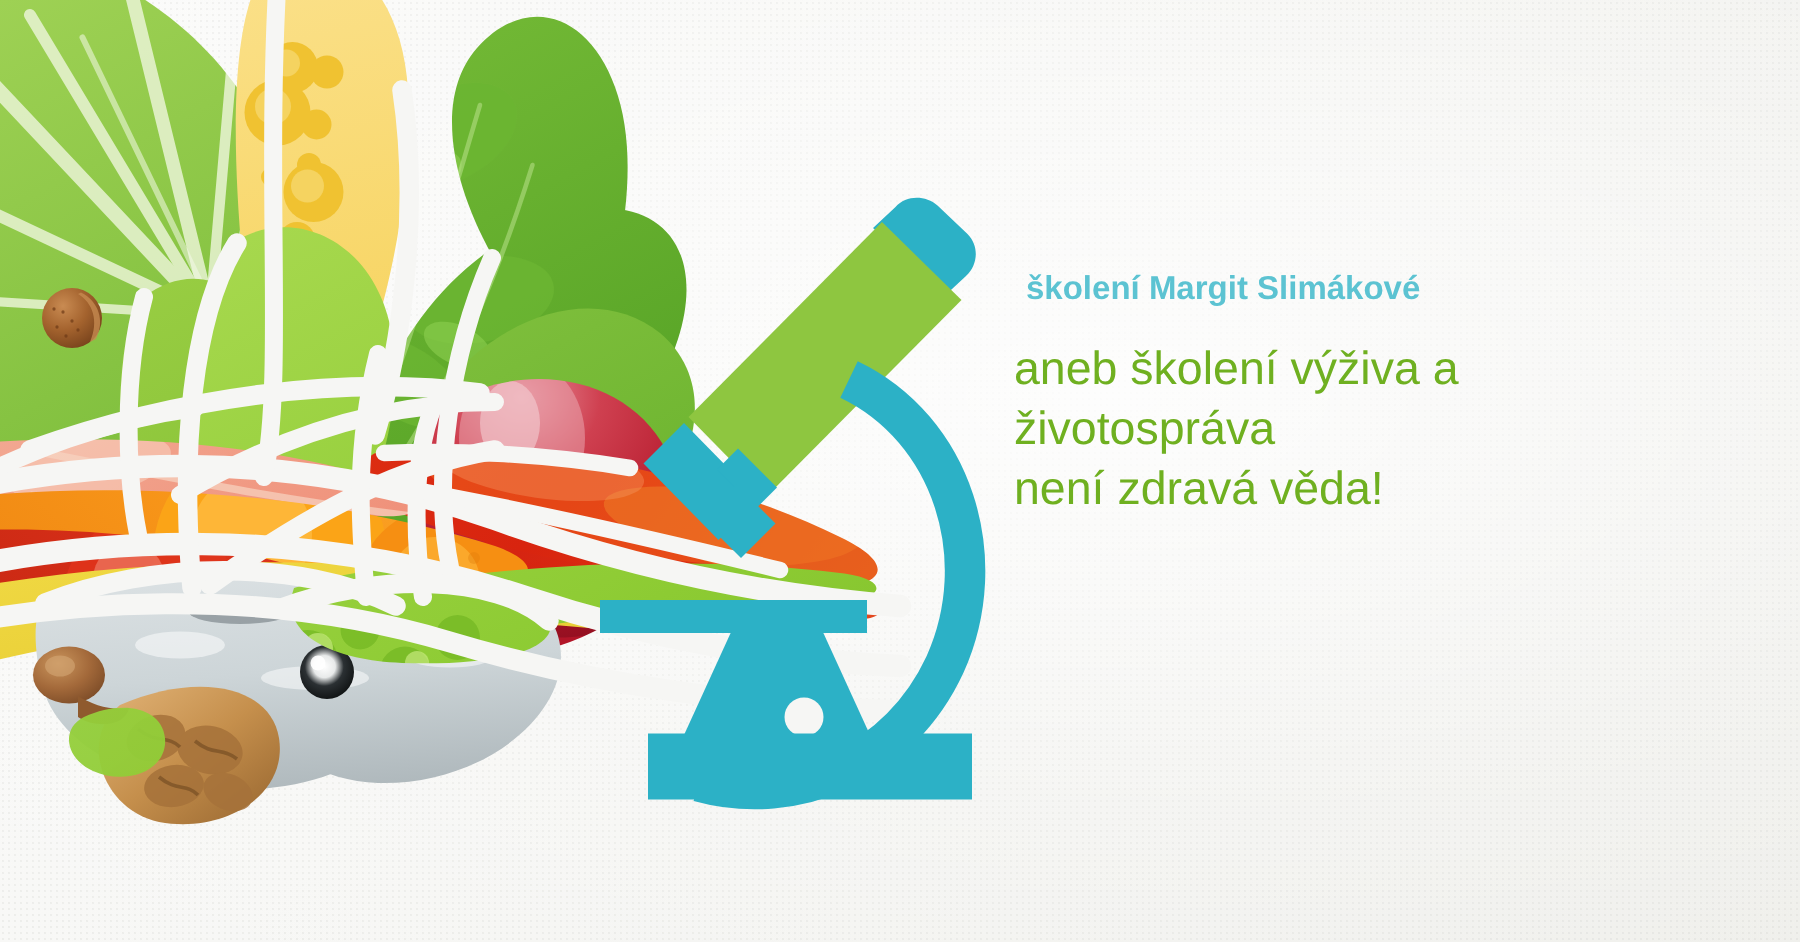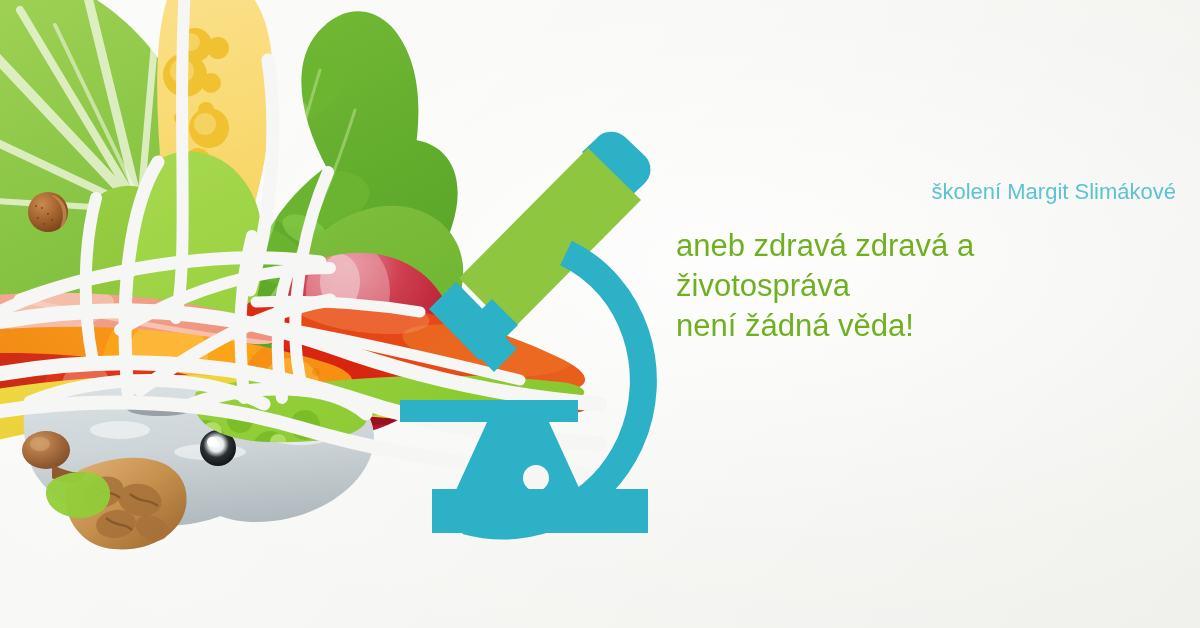--- a/index.html
+++ b/index.html
@@ -56,23 +56,22 @@
     font-size: 68px;
     line-height: 0.98;
     font-weight: bold;
     letter-spacing: -0.5px;
     color: #22afc4;
   }
   .subtitle {
     margin: 2px 0 0 8px;
     font-size: 22px;
     line-height: 1.1;
-    font-weight: normal;
+    font-weight: bold;
     color: #5cc3d2;
-    text-align: right;
   }
   .tagline {
     margin: 22px 0 0 0;
     font-size: 31px;
     line-height: 1.28;
     font-weight: normal;
     color: #6fb020;
     max-width: 470px;
   }
   .tagline-line { display: block; }
@@ -485,18 +484,18 @@
     <path fill="#2cb1c6" d="M 488 420 L 548 420 L 580 490 L 456 490 Z"></path>
 
     <circle cx="536" cy="478" r="13" fill="#f6f6f4"></circle>
 
     <rect x="432" y="489" width="216" height="44" fill="#2cb1c6"></rect>
   </svg>
 
   <div class="text-block">
     <div class="subtitle">školení Margit Slimákové</div>
     <p class="tagline">
-      <span class="tagline-line">aneb zdravá zdravá a životospráva</span>
-      <span class="tagline-line">není žádná věda!</span>
+      <span class="tagline-line">aneb školení výživa a životospráva</span>
+      <span class="tagline-line">není zdravá věda!</span>
     </p>
   </div>
 
 </div>
 
 </body></html>

